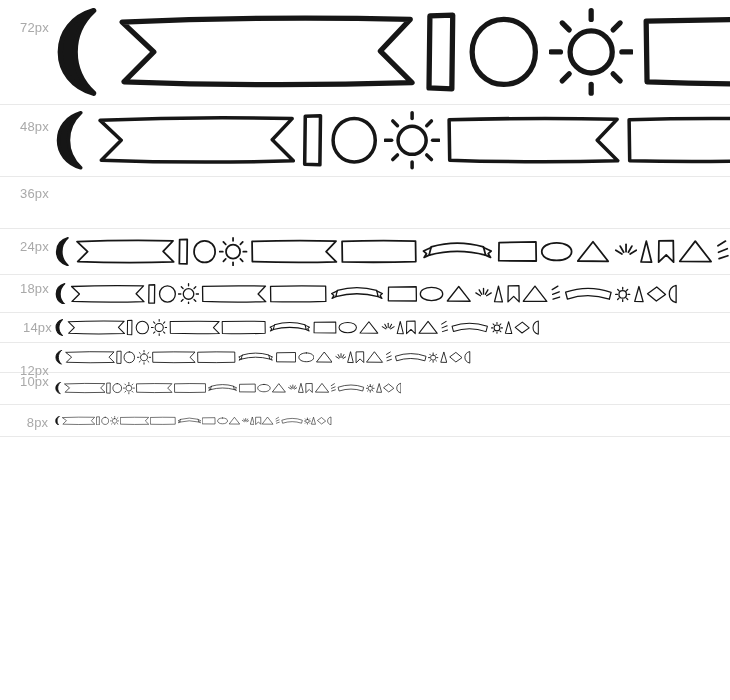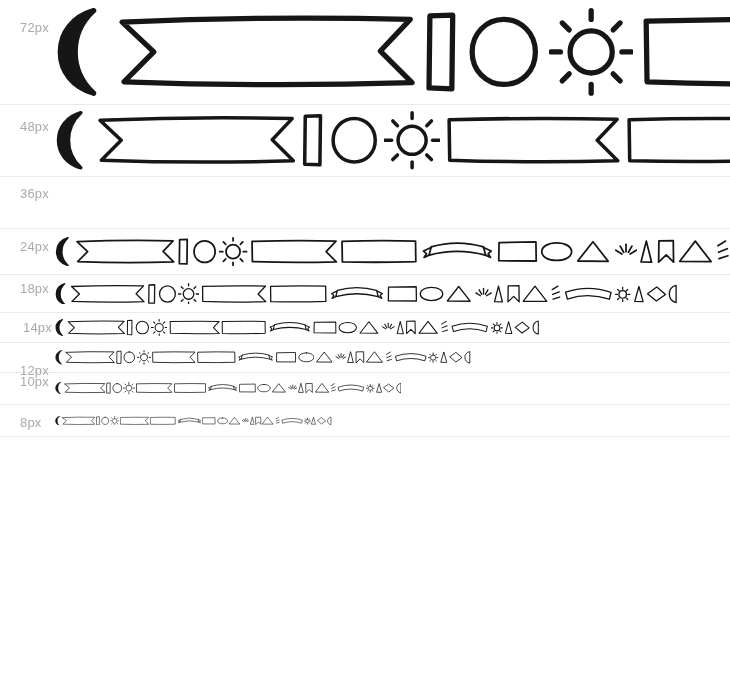--- a/index.html
+++ b/index.html
@@ -24,21 +24,21 @@
   .row .strip svg{flex:0 0 auto;display:block;}
   
   .row:nth-child(1){height:105px;} .row:nth-child(1) .label{margin-top:20px;}
   .row:nth-child(2){height:72px;}  .row:nth-child(2) .label{margin-top:14px;}
   .row:nth-child(3){height:52px;flex-direction:column;}  .row:nth-child(3) .label{margin-top:9px;}
   .row:nth-child(4){height:46px;}  .row:nth-child(4) .label{margin-top:10px;}
   .row:nth-child(5){height:38px;}  .row:nth-child(5) .label{margin-top:6px;}
   .row:nth-child(6){height:30px;text-align:center;}  .row:nth-child(6) .label{margin-top:7px;}
   .row:nth-child(7){height:30px;}  .row:nth-child(7) .label{margin-top:20px;}
   .row:nth-child(8){height:32px;}  .row:nth-child(8) .label{margin-top:1px;}
-  .row:nth-child(9){height:32px;}  .row:nth-child(9) .label{margin-top:10px;}
+  .row:nth-child(9){height:32px;}  .row:nth-child(9) .label{margin-top:10px;text-align:center;}
 </style>
 </head>
 <body>
 
 <div id="stage">
   <div id="waterfall">
       <div class="row">
         <div class="label">72px</div>
         <div class="strip" style="gap: 7.0272px;">
           <svg viewBox="0 0 62 100" width="54.46" height="87.84">

